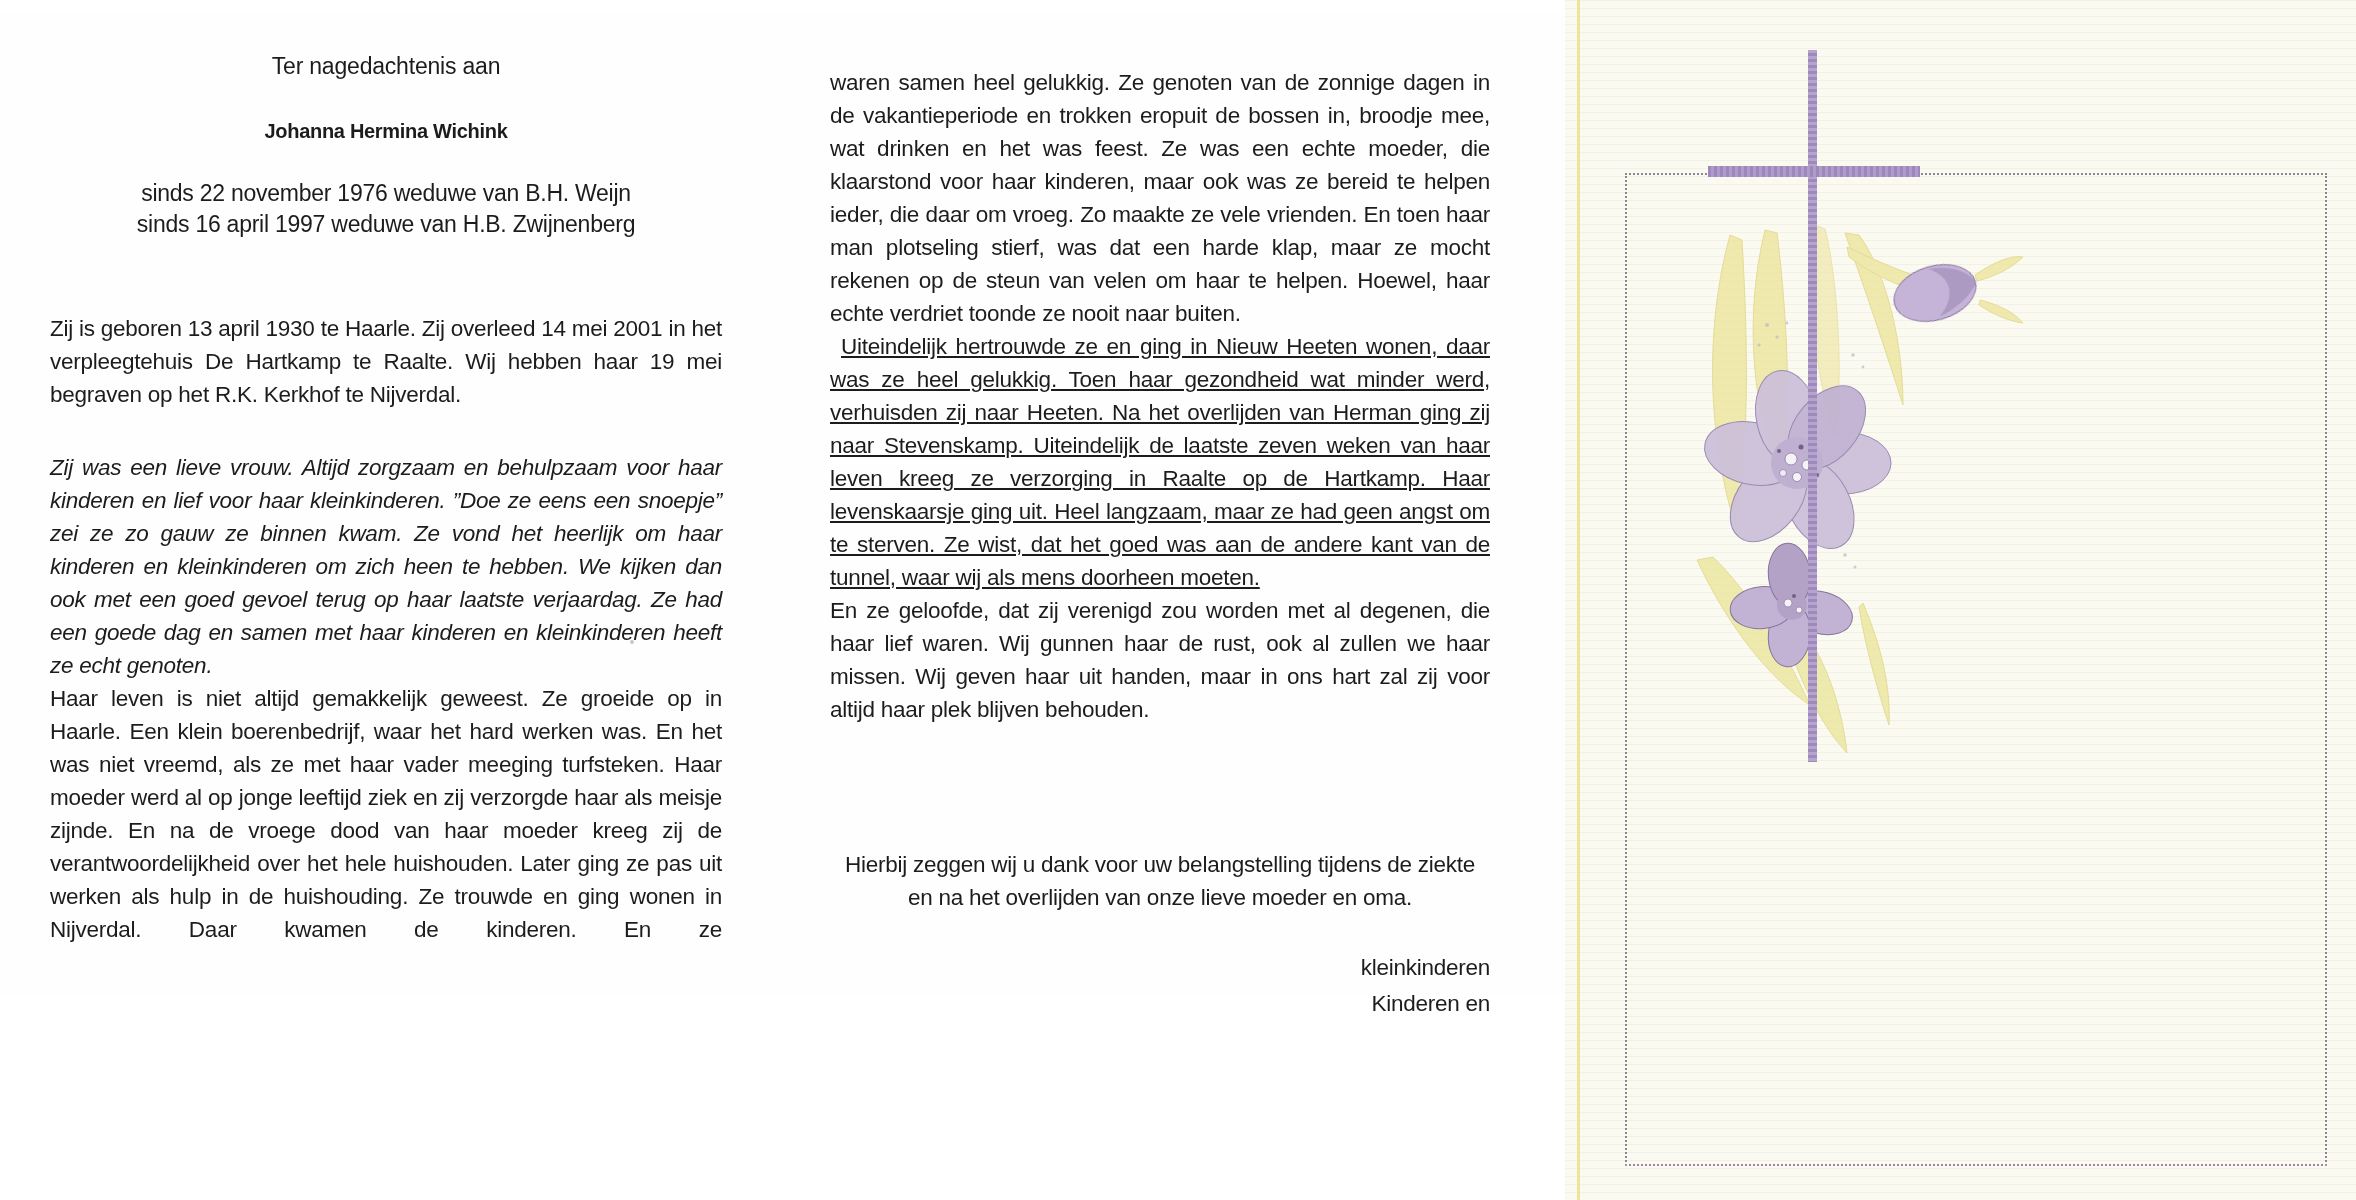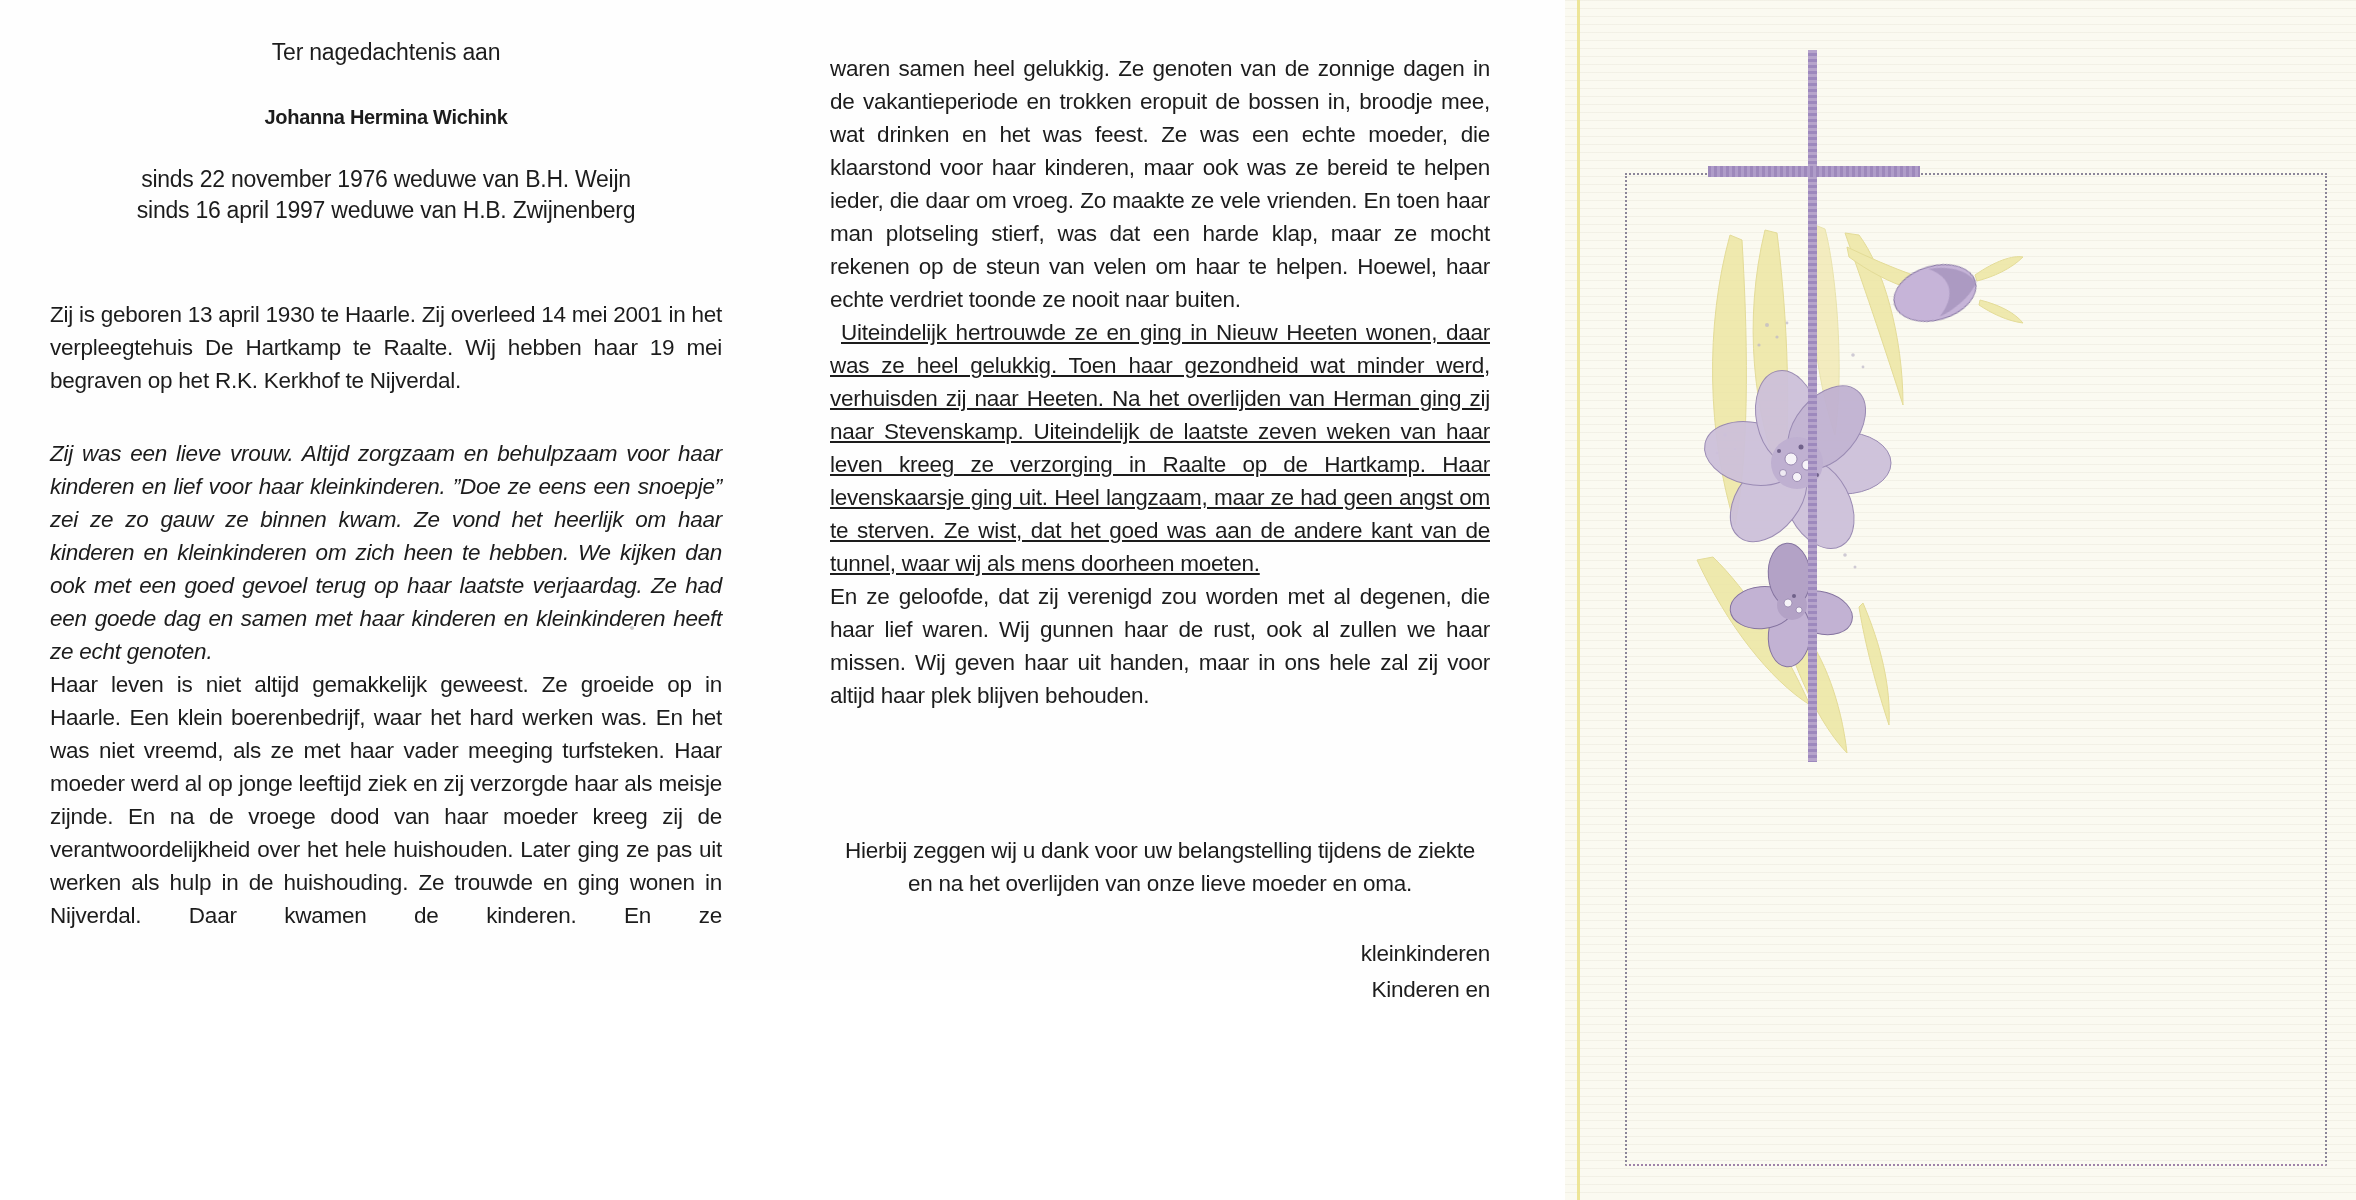--- a/index.html
+++ b/index.html
@@ -8,21 +8,21 @@
     background:#ffffff;
     font-family:"Liberation Sans", sans-serif;
     color:#1f1f1f;
     overflow:hidden;
     position:relative;
   }
   #card { position:absolute; left:0; top:0; width:2356px; height:1200px; }
 
   
   .left-page {
-    position:absolute; left:0; top:0; width:1565px; height:980px;
+    position:absolute; left:0; top:14px; width:1565px; height:980px;
     background:#fefefe;
     padding-left:31px;
   }
   .text-col {
     position:absolute;
     font-size:22.5px;
     line-height:33px;
     letter-spacing:-0.25px;
     text-align:justify;
     color:#1c1c1c;
@@ -105,21 +105,21 @@
       </div>
 
       <p class="para-first">Zij is geboren 13 april 1930 te Haarle. Zij overleed 14 mei 2001 in het verpleegtehuis De Hartkamp te Raalte. Wij hebben haar 19 mei begraven op het R.K. Kerkhof te Nijverdal.</p>
       <p class="para-gap">Zij was een lieve vrouw. Altijd zorgzaam en behulpzaam voor haar kinderen en lief voor haar kleinkinderen. ”Doe ze eens een snoepje” zei ze zo gauw ze binnen kwam. Ze vond het heerlijk om haar kinderen en kleinkinderen om zich heen te hebben. We kijken dan ook met een goed gevoel terug op haar laatste verjaardag. Ze had een goede dag en samen met haar kinderen en kleinkinderen heeft ze echt genoten.</p>
       <p class="justify-last">Haar leven is niet altijd gemakkelijk geweest. Ze groeide op in Haarle. Een klein boerenbedrijf, waar het hard werken was. En het was niet vreemd, als ze met haar vader meeging turfsteken. Haar moeder werd al op jonge leeftijd ziek en zij verzorgde haar als meisje zijnde. En na de vroege dood van haar moeder kreeg zij de verantwoordelijkheid over het hele huishouden. Later ging ze pas uit werken als hulp in de huishouding. Ze trouwde en ging wonen in Nijverdal. Daar kwamen de kinderen. En ze</p>
     </div>
 
     <div id="mid-col" class="text-col">
       <p>waren samen heel gelukkig. Ze genoten van de zonnige dagen in de vakantieperiode en trokken eropuit de bossen in, broodje mee, wat drinken en het was feest. Ze was een echte moeder, die klaarstond voor haar kinderen, maar ook was ze bereid te helpen ieder, die daar om vroeg. Zo maakte ze vele vrienden. En toen haar man plotseling stierf, was dat een harde klap, maar ze mocht rekenen op de steun van velen om haar te helpen. Hoewel, haar echte verdriet toonde ze nooit naar buiten.</p>
       <p class="indent-first">Uiteindelijk hertrouwde ze en ging in Nieuw Heeten wonen, daar was ze heel gelukkig. Toen haar gezondheid wat minder werd, verhuisden zij naar Heeten. Na het overlijden van Herman ging zij naar Stevenskamp. Uiteindelijk de laatste zeven weken van haar leven kreeg ze verzorging in Raalte op de Hartkamp. Haar levenskaarsje ging uit. Heel langzaam, maar ze had geen angst om te sterven. Ze wist, dat het goed was aan de andere kant van de tunnel, waar wij als mens doorheen moeten.</p>
-      <p>En ze geloofde, dat zij verenigd zou worden met al degenen, die haar lief waren. Wij gunnen haar de rust, ook al zullen we haar missen. Wij geven haar uit handen, maar in ons hele zal zij voor altijd haar plek blijven behouden.</p>
+      <p>En ze geloofde, dat zij verenigd zou worden met al degenen, die haar lief waren. Wij gunnen haar de rust, ook al zullen we haar missen. Wij geven haar uit handen, maar in ons hart zal zij voor altijd haar plek blijven behouden.</p>
 
       <p class="thanks">Hierbij zeggen wij u dank voor uw belangstelling tijdens de ziekte en na het overlijden van onze lieve moeder en oma.</p>
 
       <div class="signature">
         <p>kleinkinderen</p>
         <p>Kinderen en</p>
       </div>
     </div>
 
     <div class="speck" style="left:630px; top:626px;"></div>

